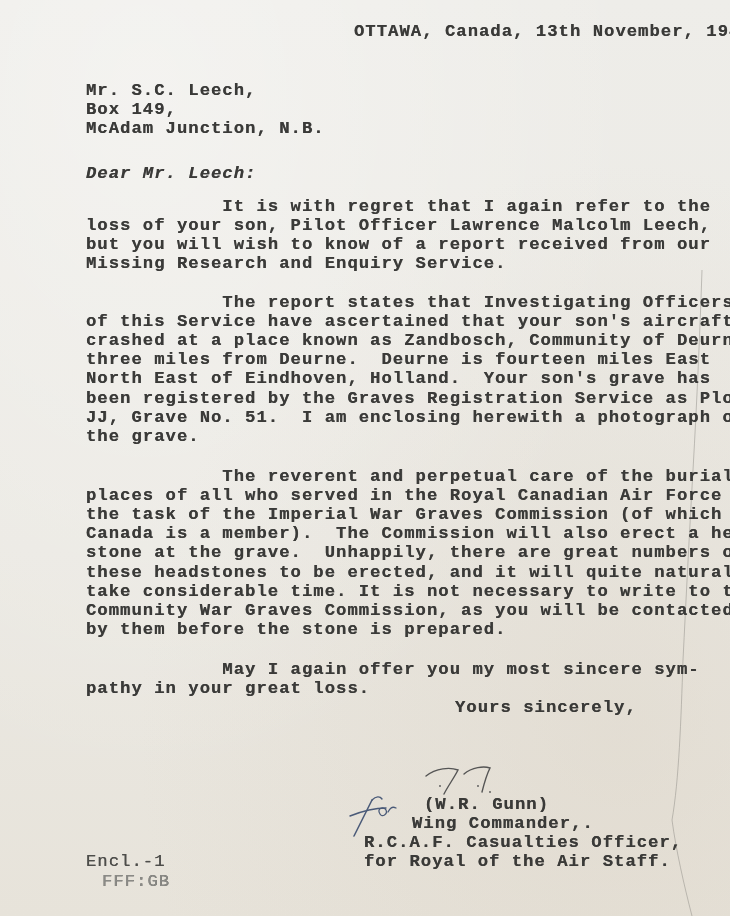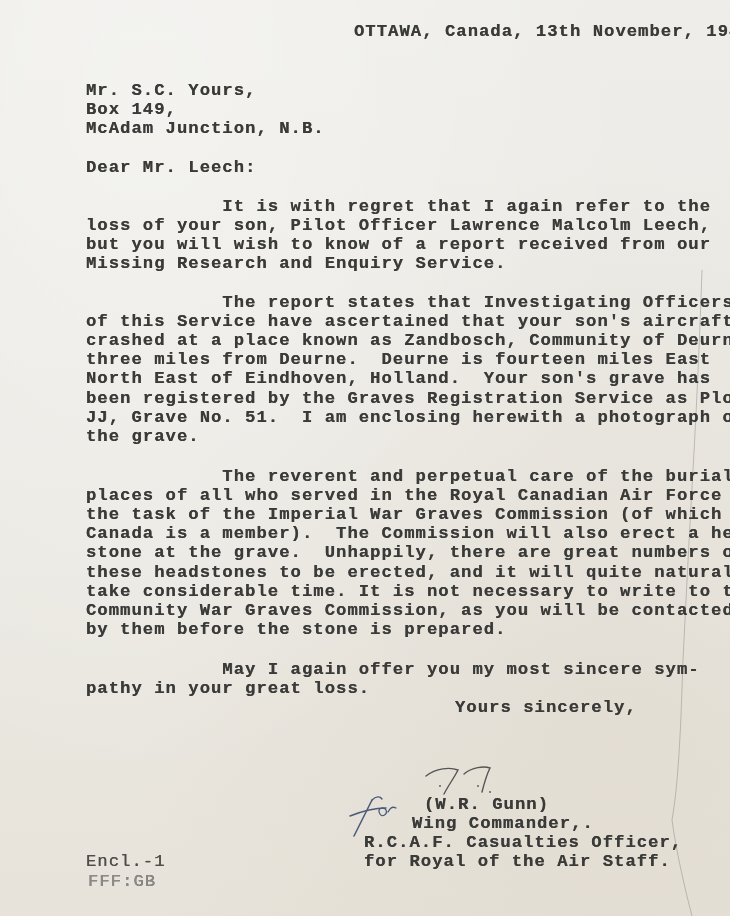--- a/index.html
+++ b/index.html
@@ -50,25 +50,25 @@
 <body>
 
 <div class="paper"></div>
 
 <svg class="fold" viewBox="0 0 730 916" xmlns="http://www.w3.org/2000/svg">
   <path d="M702 270 C 700 330, 697 400, 693 470 C 689 540, 686 600, 683 660 C 681 720, 679 780, 672 820 C 676 850, 684 885, 692 916" fill="none" stroke="#8d8a84" stroke-width="0.9" opacity="0.55"></path>
 </svg>
 
 <div class="line" style="left:354px; top:22px;">OTTAWA, Canada, 13th November, 1948.</div>
 
-<div class="line" style="left:86px; top:81px;">Mr. S.C. Yours,</div>
+<div class="line" style="left:86px; top:81px;">Mr. S.C. Leech,</div>
 <div class="line" style="left:86px; top:100px;">Box 149,</div>
 <div class="line" style="left:86px; top:119px;">McAdam Junction, N.B.</div>
 
-<div class="line" style="left:86px; top:158px;">Dear Mr. Leech:</div>
+<div class="line" style="left:86px; top:164px;font-style:italic;">Dear Mr. Leech:</div>
 
 <div>
   <div class="line" style="left:86px; top:197px;">            It is with regret that I again refer to the</div>
   <div class="line" style="left:86px; top:216px;">loss of your son, Pilot Officer Lawrence Malcolm Leech,</div>
   <div class="line" style="left:86px; top:235px;">but you will wish to know of a report received from our</div>
   <div class="line" style="left:86px; top:254px;">Missing Research and Enquiry Service.</div>
 </div>
 
 <div>
   <div class="line" style="left:86px; top:293px;">            The report states that Investigating Officers</div>
@@ -113,13 +113,13 @@
   <path d="M32 44 C 36 40, 40 40, 42 43" fill="none" stroke="#4a5a78" stroke-width="1.4" stroke-linecap="round"></path>
   <path d="M40 58 C 36 52, 44 50, 46 54 C 48 58, 42 62, 40 58 M 48 56 C 50 52, 52 50, 56 52" fill="none" stroke="#4a5a78" stroke-width="1.3" stroke-linecap="round"></path>
 </svg>
 
 <div class="line" style="left:424px; top:795px;">(W.R. Gunn)</div>
 <div class="line" style="left:412px; top:814px;">Wing Commander,.</div>
 <div class="line" style="left:364px; top:833px;">R.C.A.F. Casualties Officer,</div>
 <div class="line" style="left:364px; top:852px;">for Royal of the Air Staff.</div>
 
 <div class="line light" style="left:86px; top:852px;">Encl.-1</div>
-<div class="line light" style="left:88px; top:872px; color:#8a8a86;">FFF:GB</div>
+<div class="line light" style="left:102px; top:872px; color:#8a8a86;">FFF:GB</div>
 
 </body></html>

